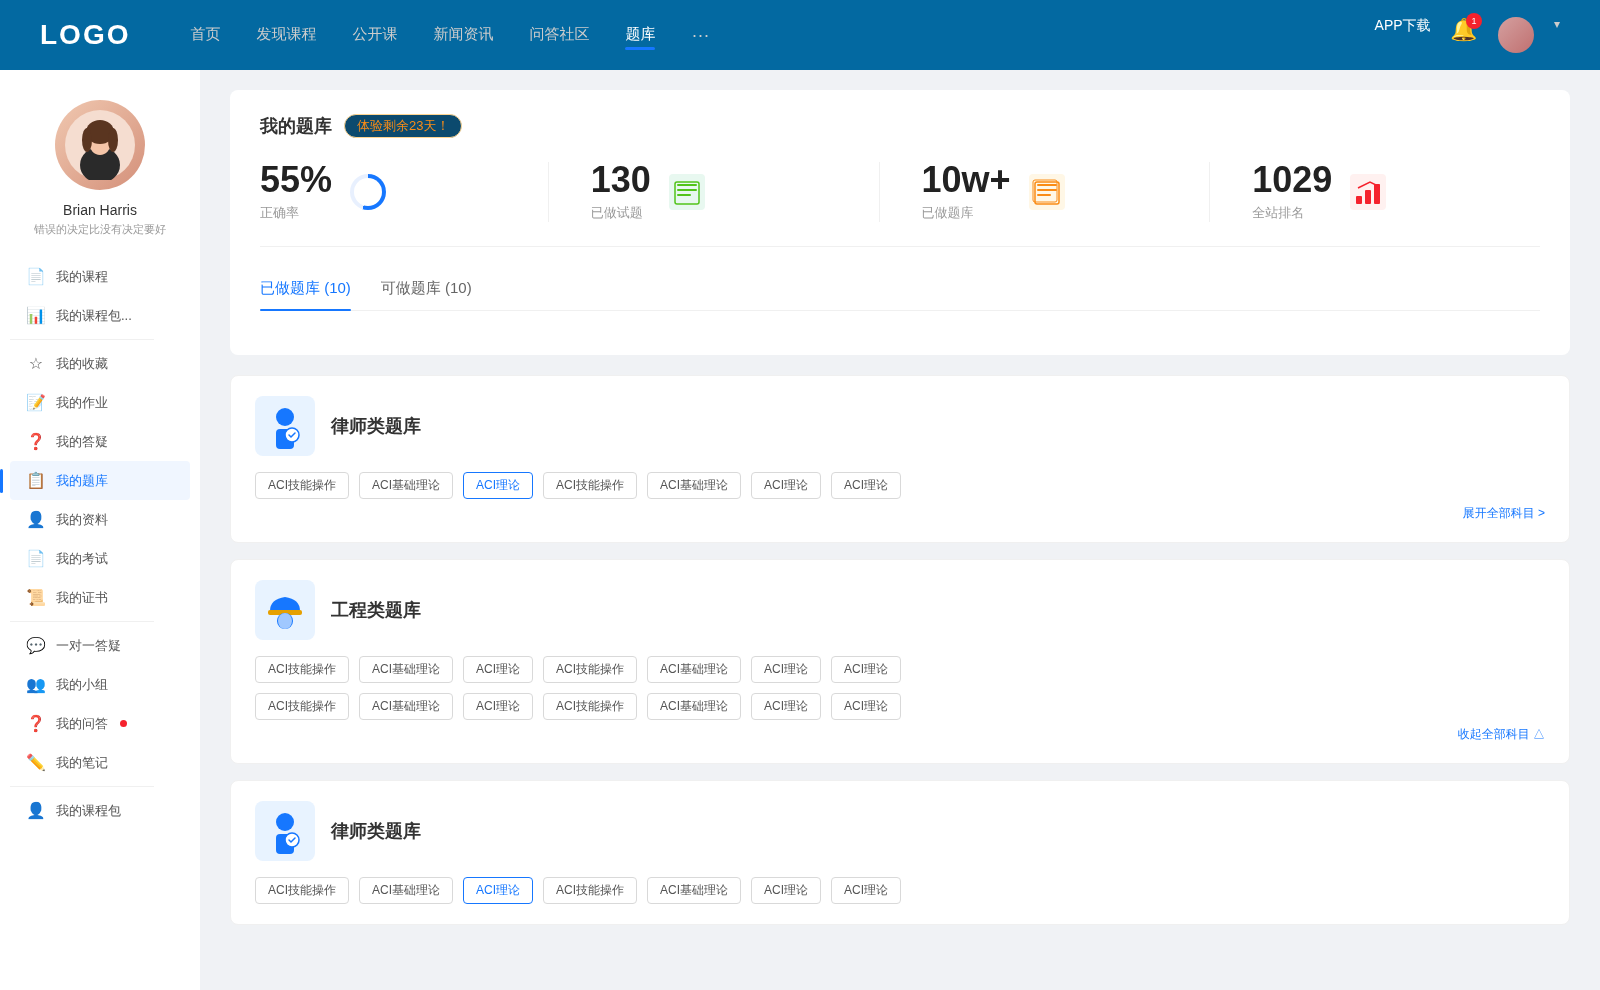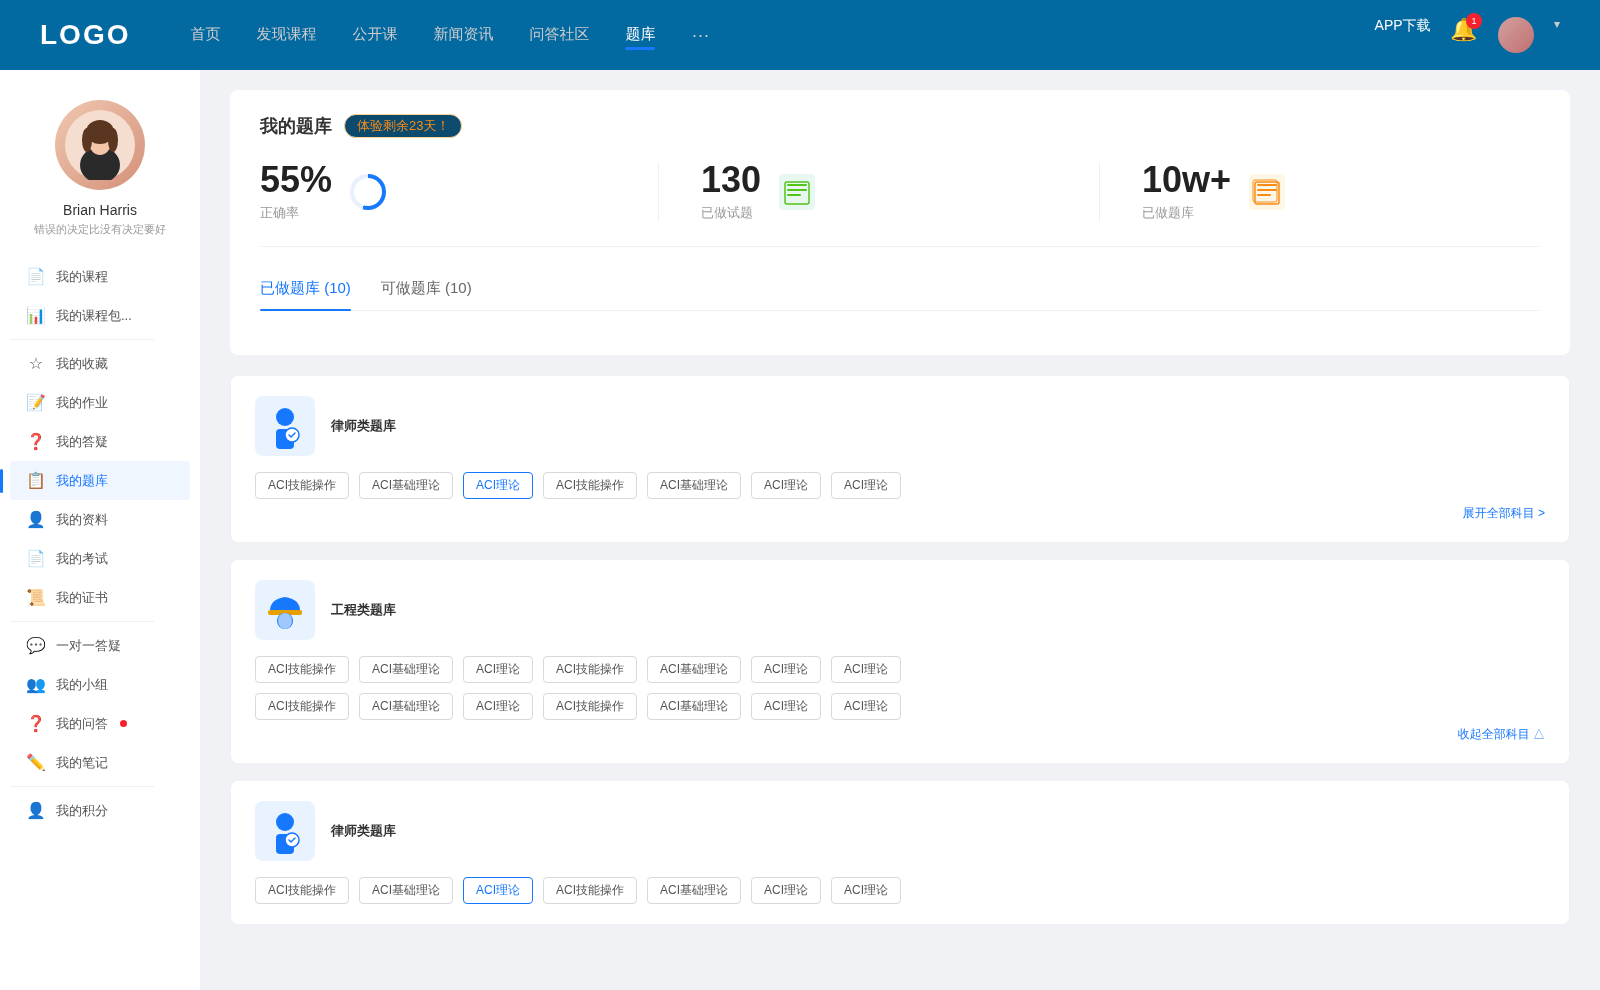--- a/index.html
+++ b/index.html
@@ -121,21 +121,21 @@
     .bank-item {
       border: 1px solid #f0f0f0; border-radius: 8px; padding: 20px 24px;
       margin-bottom: 16px; background: #fff;
     }
     .bank-header { display: flex; align-items: center; gap: 16px; margin-bottom: 16px; }
     .bank-avatar {
       width: 60px; height: 60px; border-radius: 8px;
       background: #e8f3ff; display: flex; align-items: center; justify-content: center;
       flex-shrink: 0;
     }
-    .bank-title { font-size: 13px; font-weight: 600; color: #333; }
+    .bank-title { font-size: 18px; font-weight: 600; color: #333; }
     .bank-tags { display: flex; flex-wrap: wrap; gap: 10px; align-items: center; }
     .bank-tag {
       padding: 4px 12px; border: 1px solid #d9d9d9; border-radius: 4px;
       font-size: 12px; color: #555; cursor: pointer; white-space: nowrap;
     }
     .bank-tag.active { border-color: #1677ff; color: #1677ff; }
     .bank-expand { text-align: right; color: #1677ff; font-size: 12px; cursor: pointer; margin-top: 6px; }
     .bank-collapse { text-align: right; color: #1677ff; font-size: 12px; cursor: pointer; margin-top: 6px; }
   </style>
 </head>
@@ -235,21 +235,21 @@
         <span>我的问答</span>
         <span class="red-dot"></span>
       </div>
       <div class="sidebar-item">
         <span class="sidebar-icon">✏️</span>
         <span>我的笔记</span>
       </div>
       <div class="sidebar-divider"></div>
       <div class="sidebar-item">
         <span class="sidebar-icon">👤</span>
-        <span>我的积分</span>
+        <span>我的课程包</span>
       </div>
     </div>
   </aside>
 
   <main class="main-content">
     <div class="main-card">
 
       <div class="page-header">
         <span class="page-title">我的题库</span>
         <span class="trial-badge">体验剩余23天！</span>
@@ -295,20 +295,36 @@
               <rect width="36" height="36" rx="4" fill="#fff7e6"></rect>
               <rect x="6" y="8" width="24" height="22" rx="2" fill="none" stroke="#fa8c16" stroke-width="1.5"></rect>
               <rect x="8" y="10" width="20" height="2" rx="1" fill="#fa8c16"></rect>
               <rect x="8" y="15" width="20" height="2" rx="1" fill="#fa8c16"></rect>
               <rect x="8" y="20" width="14" height="2" rx="1" fill="#fa8c16"></rect>
               <rect x="4" y="6" width="24" height="22" rx="2" fill="none" stroke="#fa8c16" stroke-width="1"></rect>
             </svg>
           </div>
         </div>
 
+        <div class="stat-item">
+          <div>
+            <div class="stat-number">1029</div>
+            <div class="stat-label">全站排名</div>
+          </div>
+          <div class="stat-icon">
+            <svg width="36" height="36" viewBox="0 0 36 36">
+              <rect width="36" height="36" rx="4" fill="#fff1f0"></rect>
+              <rect x="6" y="22" width="6" height="8" rx="1" fill="#f5222d"></rect>
+              <rect x="15" y="16" width="6" height="14" rx="1" fill="#f5222d"></rect>
+              <rect x="24" y="10" width="6" height="20" rx="1" fill="#f5222d"></rect>
+              <path d="M8 14 L20 8 L28 12" stroke="#f5222d" stroke-width="1.5" fill="none"></path>
+              <circle cx="28" cy="12" r="2" fill="#f5222d"></circle>
+            </svg>
+          </div>
+        </div>
       </div>
 
       <div class="tabs">
         <div class="tab active">已做题库 (10)</div>
         <div class="tab">可做题库 (10)</div>
       </div>
     </div>
 
     <div class="bank-item">
       <div class="bank-header">

